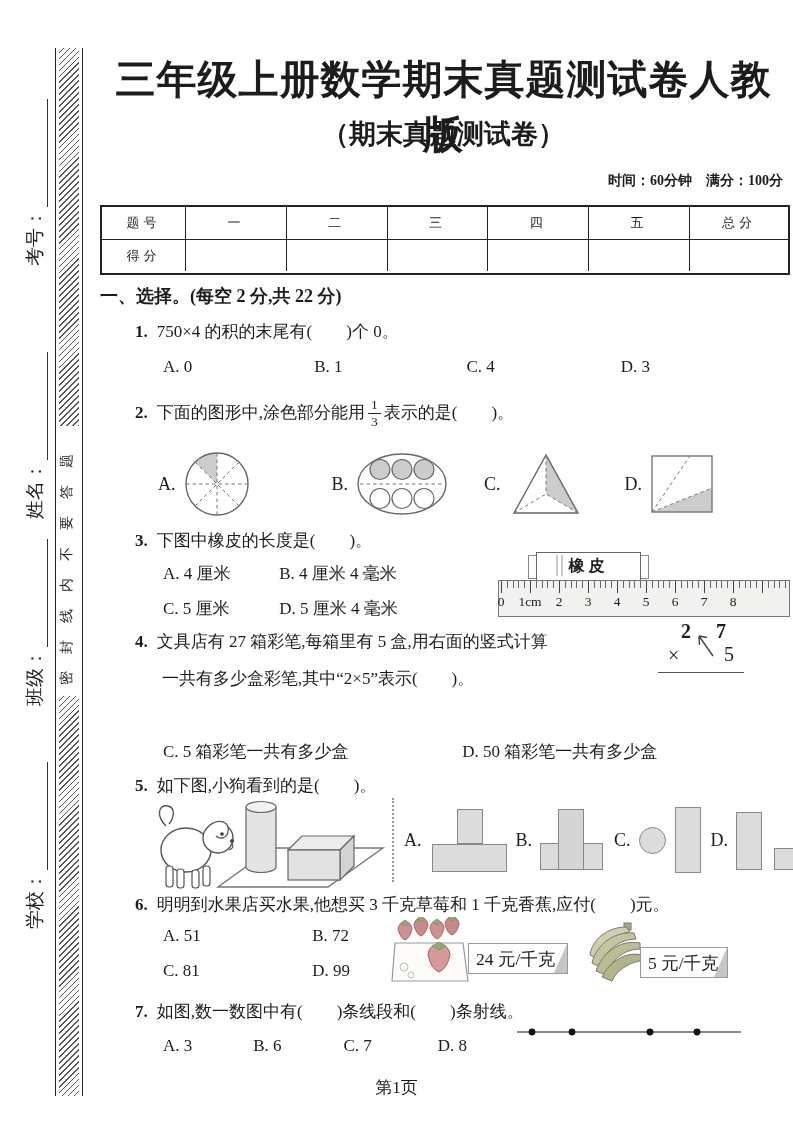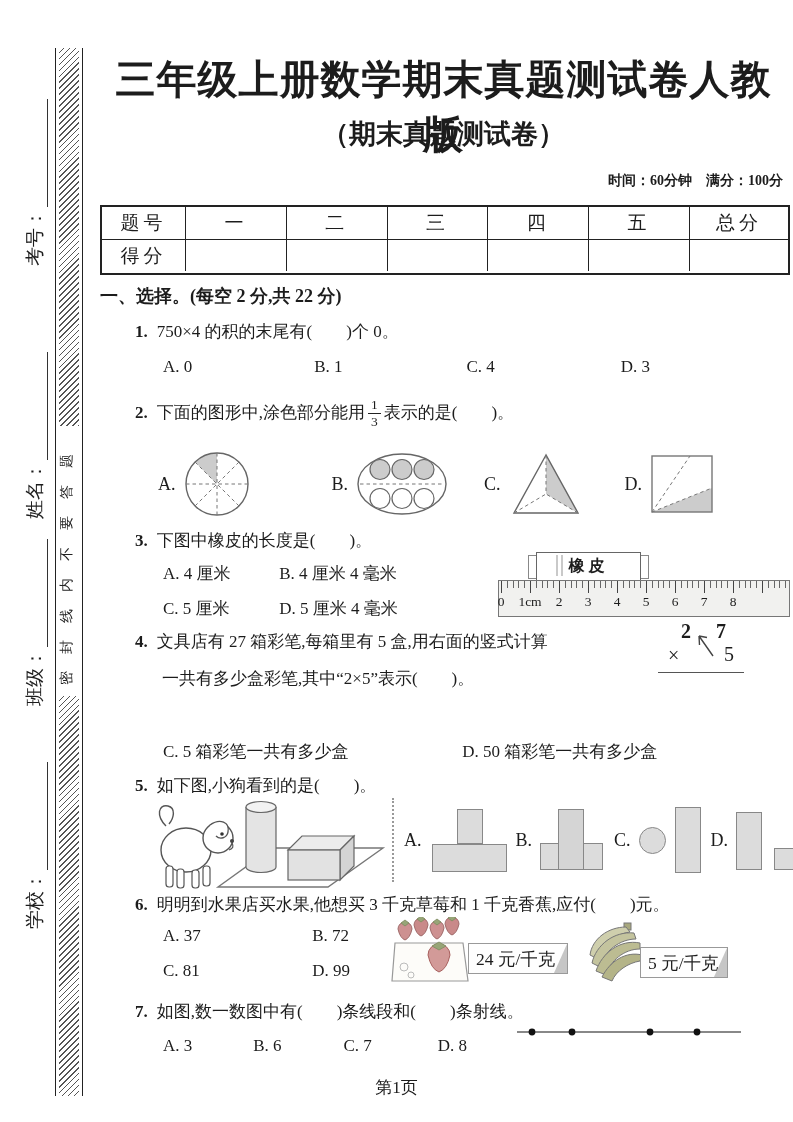--- a/index.html
+++ b/index.html
@@ -27,21 +27,21 @@
     font-size:40px;font-weight:700;letter-spacing:1px;}
   .subtitle{position:absolute;left:100px;right:6px;top:116px;text-align:center;
     font-size:27px;font-weight:700;}
   .meta{position:absolute;right:10px;top:172px;font-size:14px;font-weight:600;}
 
   
   .score-table{position:absolute;left:100px;top:205px;width:686px;height:66px;
     border:2px solid #222;display:grid;grid-template-columns:84px 1fr 1fr 1fr 1fr 1fr 98px;
     grid-template-rows:33px 31px;}
   .score-table .cell{border-right:1.5px solid #222;border-bottom:1.5px solid #222;
-    display:flex;align-items:center;justify-content:center;font-size:19px;letter-spacing:4px;text-align:center;}
+    display:flex;align-items:center;justify-content:center;font-size:13px;letter-spacing:4px;text-align:center;}
   .score-table .cell:nth-child(7n){border-right:none;}
   .score-table .cell.lastrow{border-bottom:none;}
 
   
   .section-title{position:absolute;left:100px;top:284px;font-size:18px;font-weight:700;}
   .q-line{position:absolute;font-size:17px;white-space:nowrap;}
   .q-num{font-weight:700;margin-right:9px;}
   .opt{display:inline-block;font-size:17px;}
   .frac{display:inline-block;vertical-align:middle;text-align:center;font-size:13.5px;
     line-height:1.05;margin:0 3px;}
@@ -299,21 +299,21 @@
     <div class="sD">
       <div class="shape r"></div>
       <div class="shape sq"></div>
     </div>
   </div>
 
   <div class="q-line" style="left:135px;top:893px">
     <span class="q-num">6.</span><span>明明到水果店买水果,他想买 3 千克草莓和 1 千克香蕉,应付(　　)元。</span>
   </div>
   <div class="q-line" style="left:163px;top:926px">
-    <span class="opt" style="width:145px">A. 37</span>
+    <span class="opt" style="width:145px">A. 51</span>
     <span class="opt">B. 72</span>
   </div>
   <div class="q-line" style="left:163px;top:961px">
     <span class="opt" style="width:145px">C. 81</span>
     <span class="opt">D. 99</span>
   </div>
   <div class="fruit-row">
     <svg class="abs" style="left:0;top:2px" width="80" height="72" viewBox="0 0 80 72">
       <g stroke="#a06a6a" stroke-width="1">
         <path d="M8,12 a7,7 0 1 1 14,0 q-2,9 -7,11 q-5,-2 -7,-11 Z" fill="#cd9191"></path>

